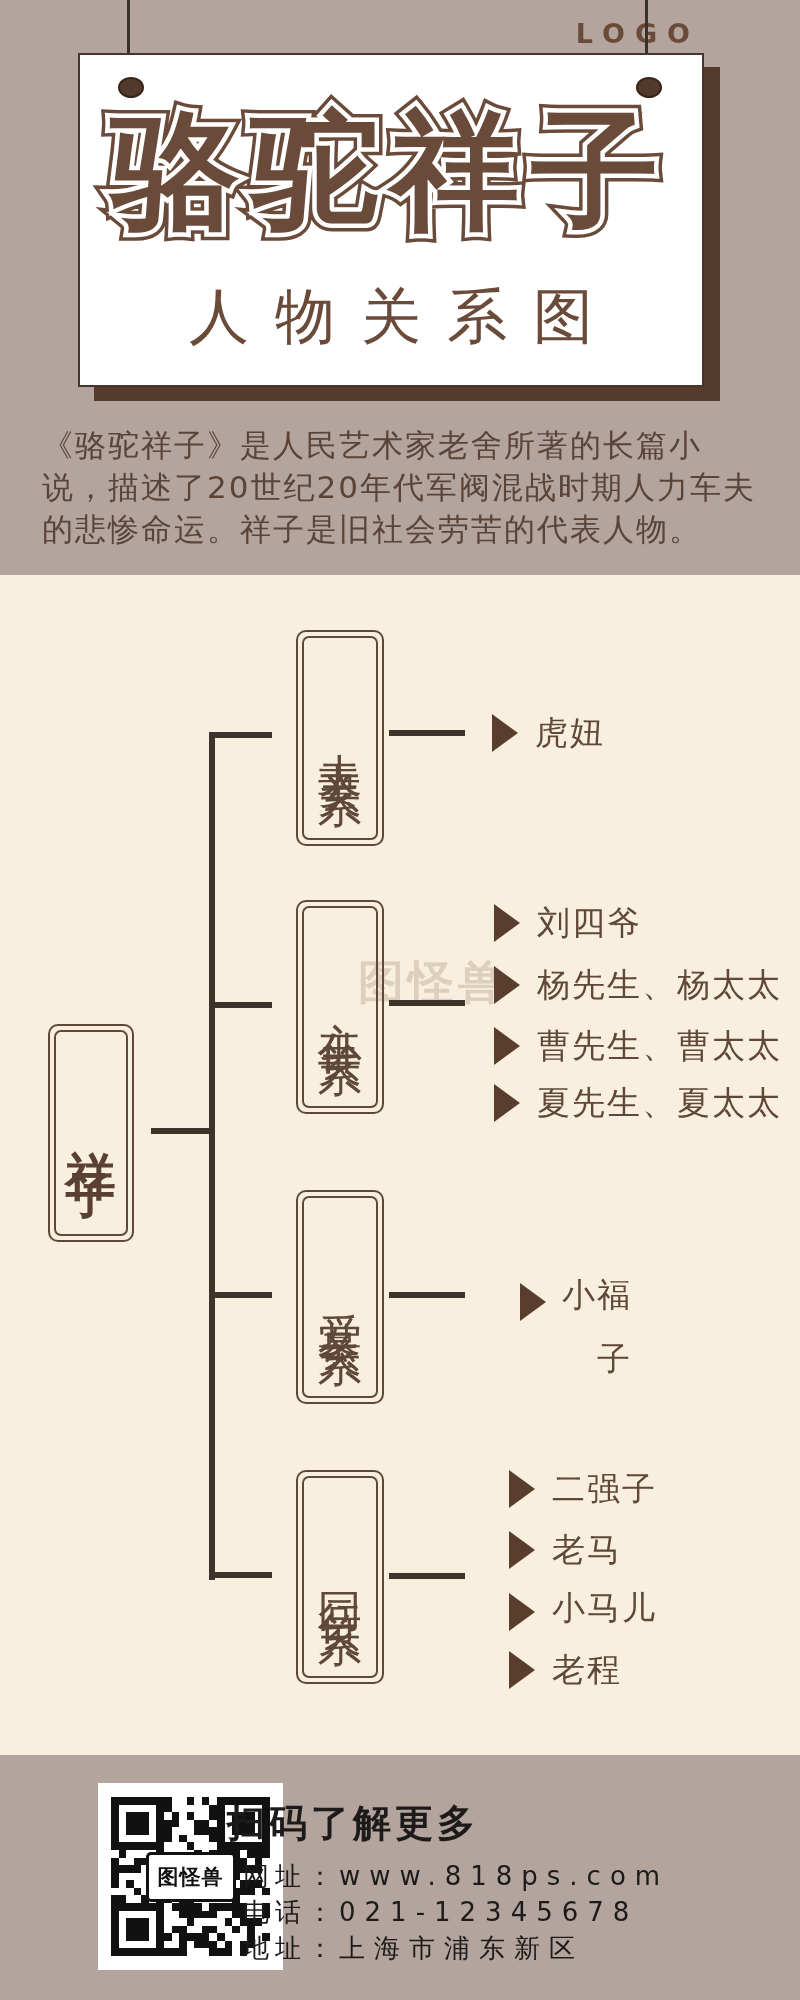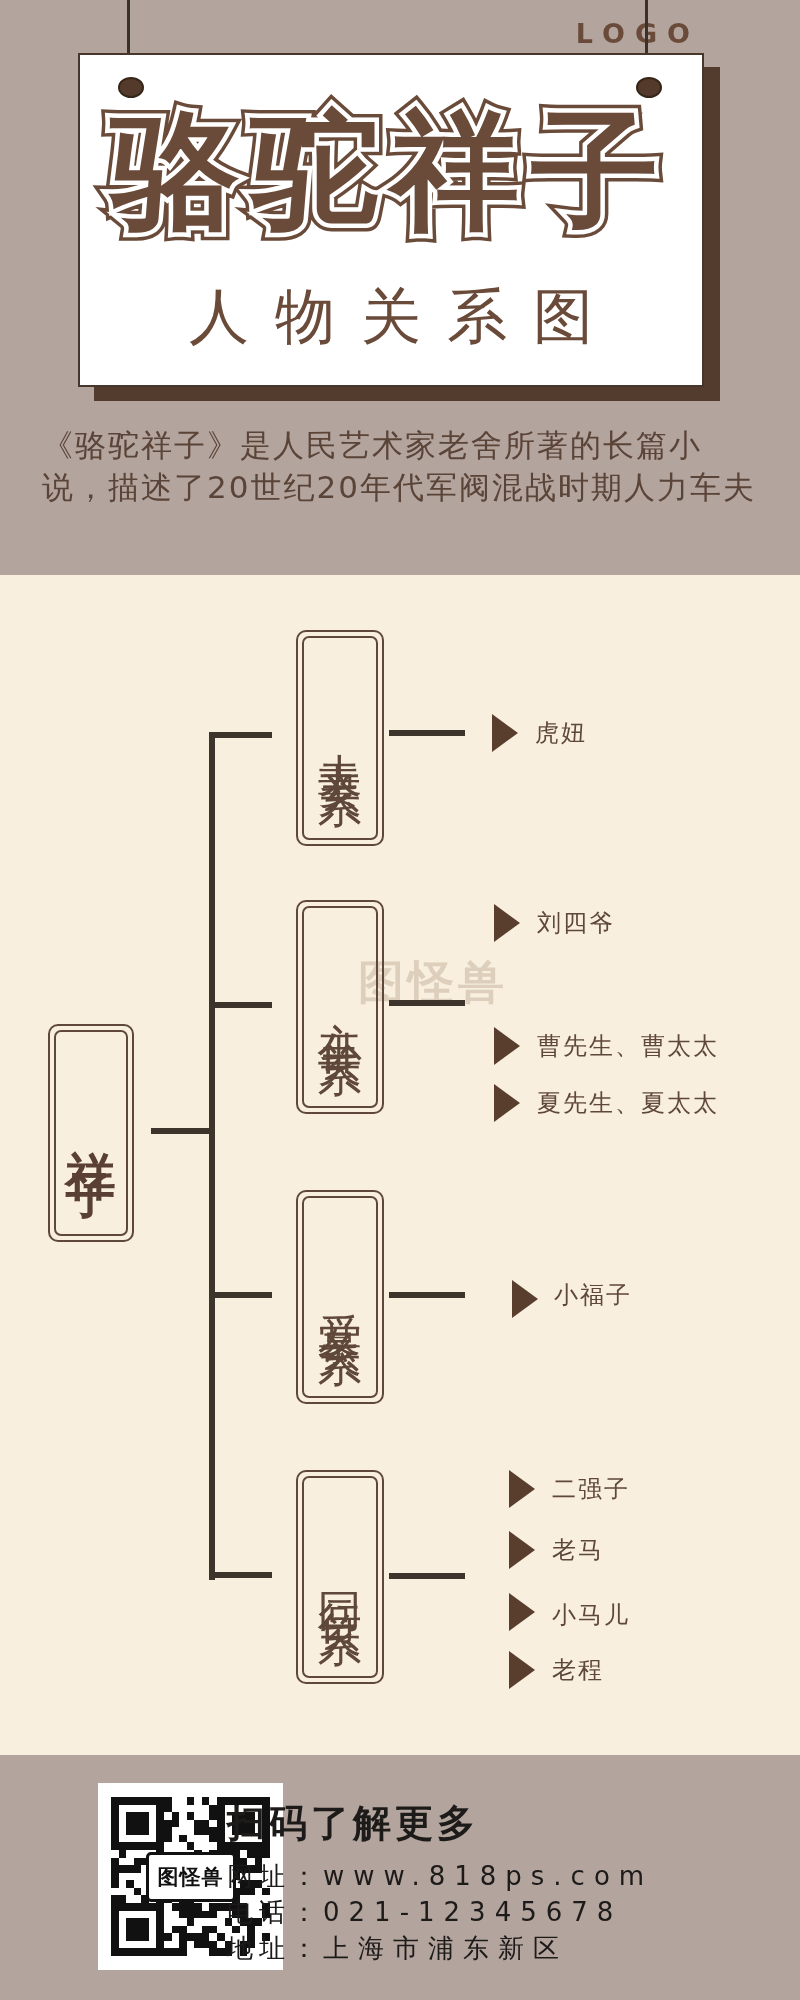--- a/index.html
+++ b/index.html
@@ -53,42 +53,42 @@
   .framebox::before{
     content:"";position:absolute;left:4px;top:4px;right:4px;bottom:4px;
     border:2px solid var(--ink,#5f4839);border-radius:7px;
   }
   .vtext{
     writing-mode:vertical-rl;text-orientation:upright;
     font-size:44px;letter-spacing:10px;color:var(--ink,#5f4839);line-height:1;
   }
   .rootbox .vtext{font-size:50px;font-weight:bold;letter-spacing:24px;color:#5a4032;}
   .item{position:absolute;display:flex;align-items:center;gap:17px;height:40px;}
-  .item .txt{font-size:24px;letter-spacing:2px;color:var(--ink,#5f4839);white-space:nowrap;}
+  .item .txt{font-size:33px;letter-spacing:2px;color:var(--ink,#5f4839);white-space:nowrap;}
   .tri{width:0;height:0;border-top:19px solid transparent;border-bottom:19px solid transparent;
     border-left:26px solid var(--arrow,#593e2d);}
   .item-wrap{display:block;line-height:58px;height:auto;white-space:normal;text-align:right;}
   .item-wrap .tri{display:inline-block;vertical-align:middle;margin-right:16px;}
   .item-wrap .txt{white-space:normal;}
   
   .footer{position:absolute;left:0;top:1755px;width:800px;height:245px;background:var(--mauve,#b3a49e);}
   .qr-panel{position:absolute;left:98px;top:28px;width:185px;height:187px;background:#ffffff;}
   .qr-panel svg{position:absolute;left:13px;top:14px;}
   .qr-label{
     position:absolute;left:50%;top:50%;transform:translate(-50%,-50%);
     width:84px;height:44px;background:#ffffff;border:3px solid #111111;border-radius:5px;
     display:flex;align-items:center;justify-content:center;
     font-size:21px;font-weight:bold;letter-spacing:1px;color:#111111;white-space:nowrap;
   }
   .headline{position:absolute;left:227px;top:43px;font-size:38px;font-weight:bold;
     letter-spacing:4px;color:var(--footer-ink,#1d1b1a);}
   .contact{position:absolute;left:227px;top:104px;}
   .contact .row{display:flex;align-items:baseline;margin-bottom:9px;height:27px;
     font-size:26px;color:var(--footer-ink,#1d1b1a);}
-  .contact .lab{letter-spacing:6px;}
+  .contact .lab{letter-spacing:6px;margin-left:16px;}
   .contact .val{letter-spacing:9px;}
 </style>
 </head>
 <body>
 
 <div class="poster">
 
   <div>
     <div class="logo">LOGO</div>
     <div class="string string-left"></div>
@@ -101,20 +101,21 @@
         <span class="layer l-white">骆驼祥子</span>
         <span class="layer l-fill">骆驼祥子</span>
       </div>
       <div class="subtitle">人物关系图</div>
     </div>
   </div>
 
   <div class="intro">
     <div>《骆驼祥子》是人民艺术家老舍所著的长篇小</div>
     <div>说，描述了20世纪20年代军阀混战时期人力车夫</div>
+    <div>的悲惨命运。祥子是旧社会劳苦的代表人物。</div>
   </div>
 
   <div class="panel"></div>
   <div class="watermark">图怪兽</div>
 
   <div class="dline" style="left:151px;top:1128px;width:61px;height:6px;"></div>
   <div class="dline" style="left:209px;top:732px;width:6px;height:848px;"></div>
   <div class="dline" style="left:211px;top:732px;width:61px;height:6px;"></div>
   <div class="dline" style="left:211px;top:1002px;width:61px;height:6px;"></div>
   <div class="dline" style="left:211px;top:1292px;width:61px;height:6px;"></div>
@@ -142,20 +143,24 @@
   </div>
 
   <div class="item" style="left:492px;top:713px;">
     <span class="tri"></span>
     <span class="txt">虎妞</span>
   </div>
 
   <div class="item" style="left:494px;top:903px;">
     <span class="tri"></span>
     <span class="txt">刘四爷</span>
+  </div>
+  <div class="item" style="left:494px;top:965px;">
+    <span class="tri"></span>
+    <span class="txt">杨先生、杨太太</span>
   </div>
   <div class="item" style="left:494px;top:1083px;">
     <span class="tri"></span>
     <span class="txt">夏先生、夏太太</span>
   </div>
   <div class="item" style="left:494px;top:1026px;">
     <span class="tri"></span>
     <span class="txt">曹先生、曹太太</span>
   </div>
 

